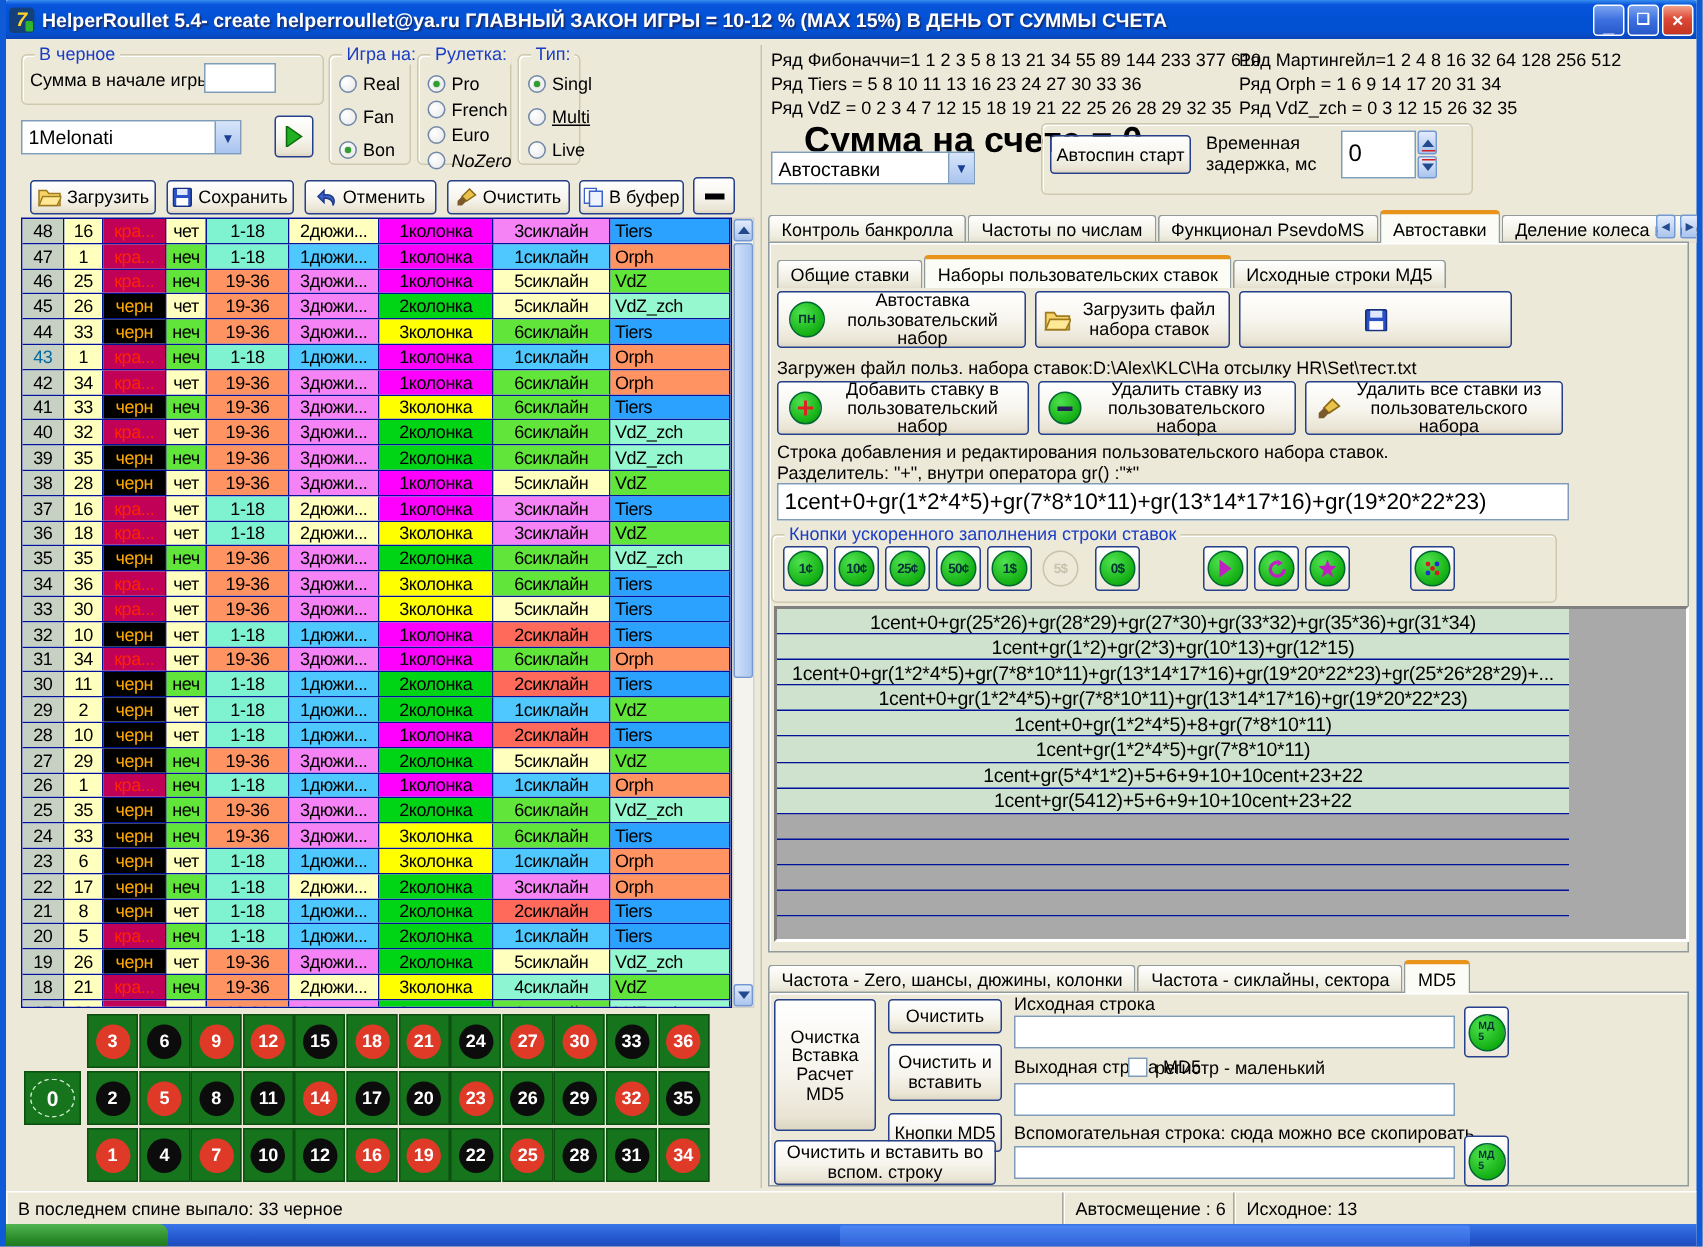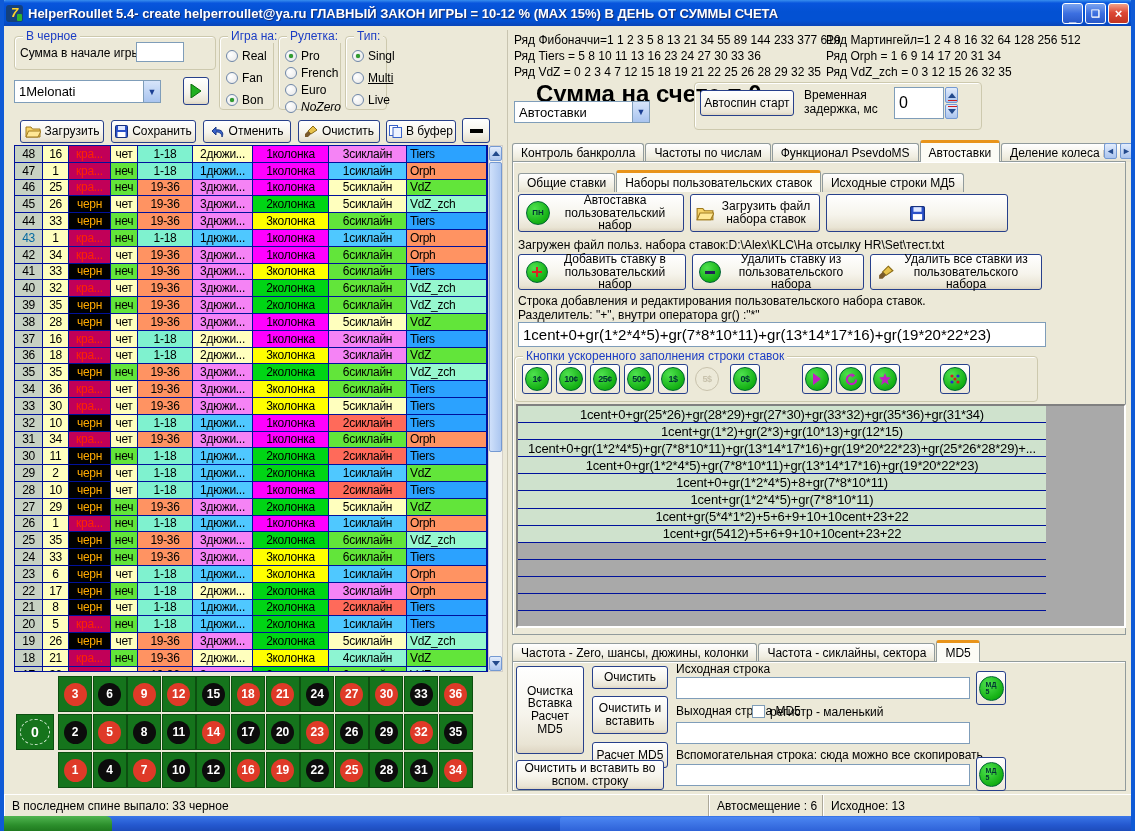--- a/index.html
+++ b/index.html
@@ -866,21 +866,21 @@
   <div class="xpbtn" style="left:512px;top:666px;width:68px;height:88px;white-space:normal;padding:2px">
     <span>Очистка Вставка Расчет MD5</span>
   </div>
   <div class="xpbtn" style="left:588px;top:666px;width:76px;height:23px">
     <span>Очистить</span>
   </div>
   <div class="xpbtn" style="left:588px;top:696px;width:76px;height:38px;white-space:normal;padding:2px">
     <span>Очистить и вставить</span>
   </div>
   <div class="xpbtn" style="left:588px;top:742px;width:76px;height:26px">
-    <span>Расчет MD5</span>
+    <span>Кнопки MD5</span>
   </div>
   <div class="xpbtn" style="left:512px;top:760px;width:148px;height:30px;white-space:normal;padding:2px">
     <span>Очистить и  вставить во вспом. строку</span>
   </div>
 
   <div class="lbl" style="left:672px;top:662px">Исходная строка</div>
   <input class="inp" style="left: 672px; top: 677px; width: 294px; height: 22px;" value="">
   <div class="mdbtn" style="left:972px;top:671px">
     <span class="gcirc">МД<br>5</span>
   </div>

